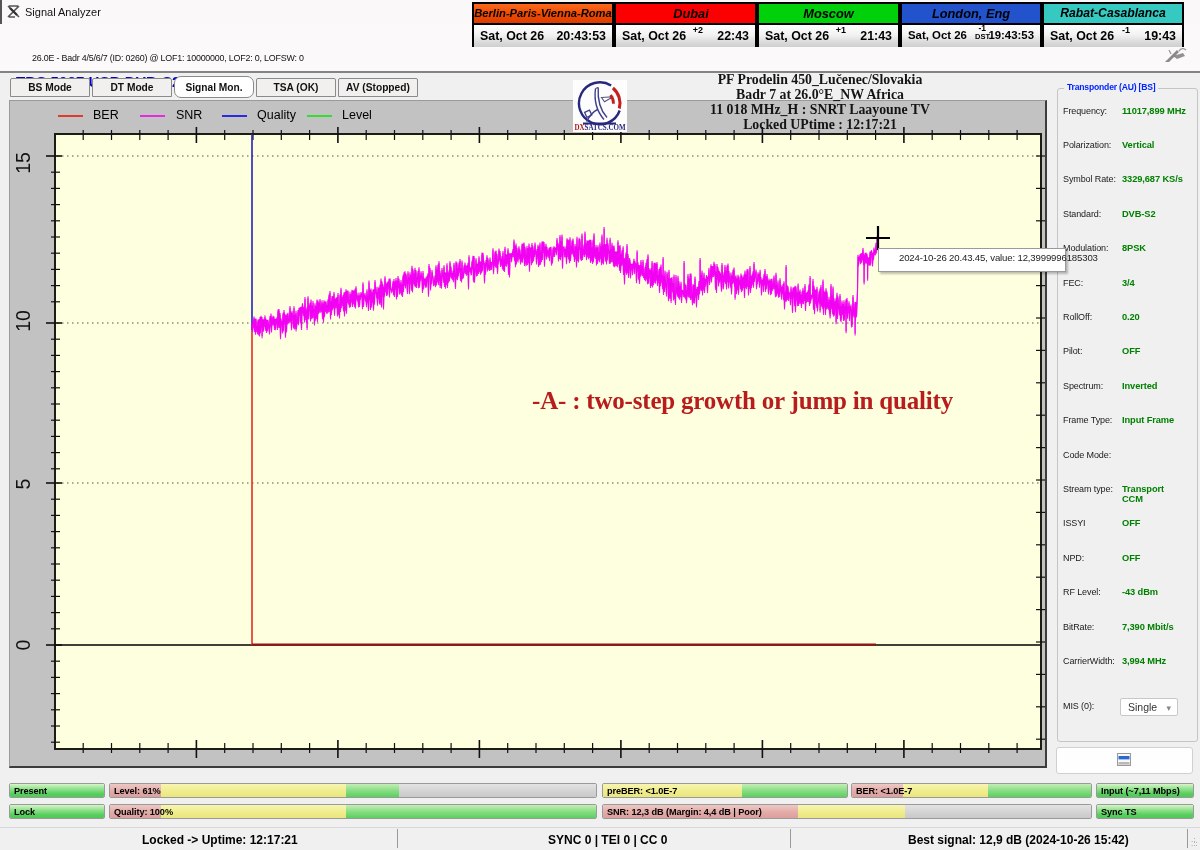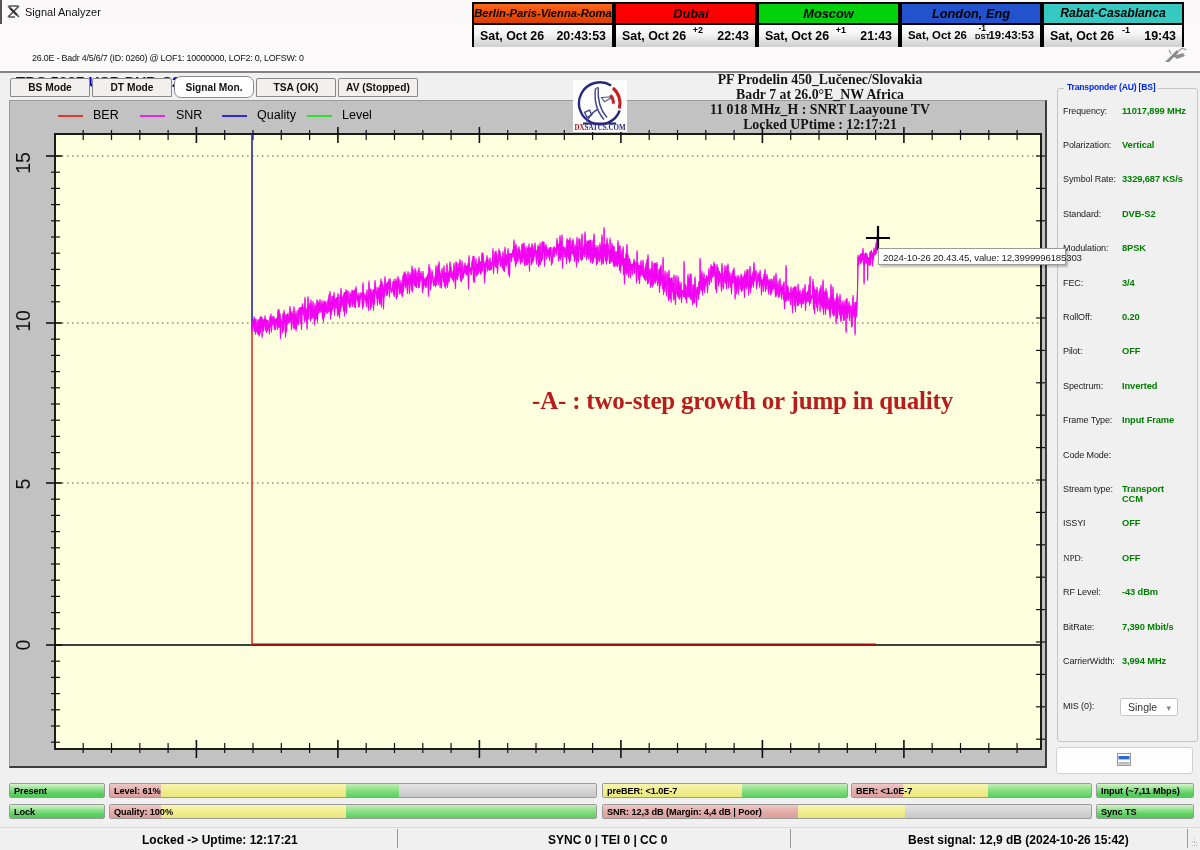--- a/index.html
+++ b/index.html
@@ -32,22 +32,22 @@
  border-right:2px solid #3c3c3c;border-bottom:2px solid #3c3c3c;box-sizing:border-box;}
 
 .leg-dash{position:absolute;top:115px;width:25px;height:2px;}
 .leg-lab{position:absolute;top:108px;font-size:12.5px;color:#000;}
 
 #headline{left:640px;top:72px;width:360px;text-align:center;
  font-family:"Liberation Serif",serif;font-size:13.8px;color:#141414;line-height:15.1px;font-weight:bold;}
 #anno{left:532px;top:387px;width:500px;font-family:"Liberation Serif",serif;
  font-size:25px;font-weight:bold;color:#b91c1c;letter-spacing:-0.2px;}
 
-#tooltip{left:878px;top:248px;width:188px;z-index:10;height:17px;background:#ffffff;border:1px solid #9a9a9a;
- box-shadow:2px 2px 2px rgba(0,0,0,0.25);font-size:9.6px;color:#222;line-height:18px;padding-left:4px;letter-spacing:-0.15px;
+#tooltip{left:878px;top:248px;width:188px;z-index:10;height:24px;background:#ffffff;border:1px solid #9a9a9a;
+ box-shadow:2px 2px 2px rgba(0,0,0,0.25);font-size:9.6px;color:#222;line-height:18px;padding-left:20px;letter-spacing:-0.15px;
  box-sizing:border-box;white-space:nowrap;}
 
 #grpbox{left:1057px;top:88px;width:139px;height:652px;border:1px solid #c5c5c5;border-radius:3px;}
 #grptitle{left:1064px;top:82px;font-size:8.6px;letter-spacing:-0.2px;font-weight:bold;color:#0026ff;background:#f0f0f0;padding:0 3px;}
 .rl{position:absolute;left:1063px;font-size:9px;letter-spacing:-0.1px;color:#1a1a1a;}
 .rv{position:absolute;left:1122px;font-size:9.3px;letter-spacing:-0.1px;font-weight:bold;color:#008000;}
 #mis-combo{left:1120px;top:698px;width:58px;height:18px;background:#fff;border:1px solid #c8c8c8;
  border-radius:2px;font-size:10.5px;color:#333;line-height:17px;padding-left:7px;box-sizing:border-box;}
 #btn{left:1056px;top:747px;width:135px;height:25px;background:#fefefe;border:1px solid #d0d0d0;border-radius:3px;}
 
@@ -316,21 +316,21 @@
 <div class="rl" style="top:381px;">Spectrum:</div>
 <div class="rv" style="top:381px;">Inverted</div>
 <div class="rl" style="top:415px;">Frame Type:</div>
 <div class="rv" style="top:415px;">Input Frame</div>
 <div class="rl" style="top:450px;">Code Mode:</div>
 <div class="rv" style="top:450px;margin-top:44px;">CCM</div>
 <div class="rl" style="top:484px;">Stream type:</div>
 <div class="rv" style="top:484px;">Transport</div>
 <div class="rl" style="top:518px;">ISSYI</div>
 <div class="rv" style="top:518px;">OFF</div>
-<div class="rl" style="top:553px;font-family:Liberation Serif, serif;">NPD:</div>
+<div class="rl" style="top:553px;">NPD:</div>
 <div class="rv" style="top:553px;">OFF</div>
 <div class="rl" style="top:587px;">RF Level:</div>
 <div class="rv" style="top:587px;">-43 dBm</div>
 <div class="rl" style="top:622px;">BitRate:</div>
 <div class="rv" style="top:622px;">7,390 Mbit/s</div>
 <div class="rl" style="top:656px;">CarrierWidth:</div>
 <div class="rv" style="top:656px;">3,994 MHz</div>
 <div class="rl" style="top:701px;">MIS (0):</div>
 <div class="abs" id="mis-combo">Single<span style="position:absolute;right:6px;top:1px;color:#888;font-size:9px;">▾</span></div>
 <div class="abs" id="btn"></div>

